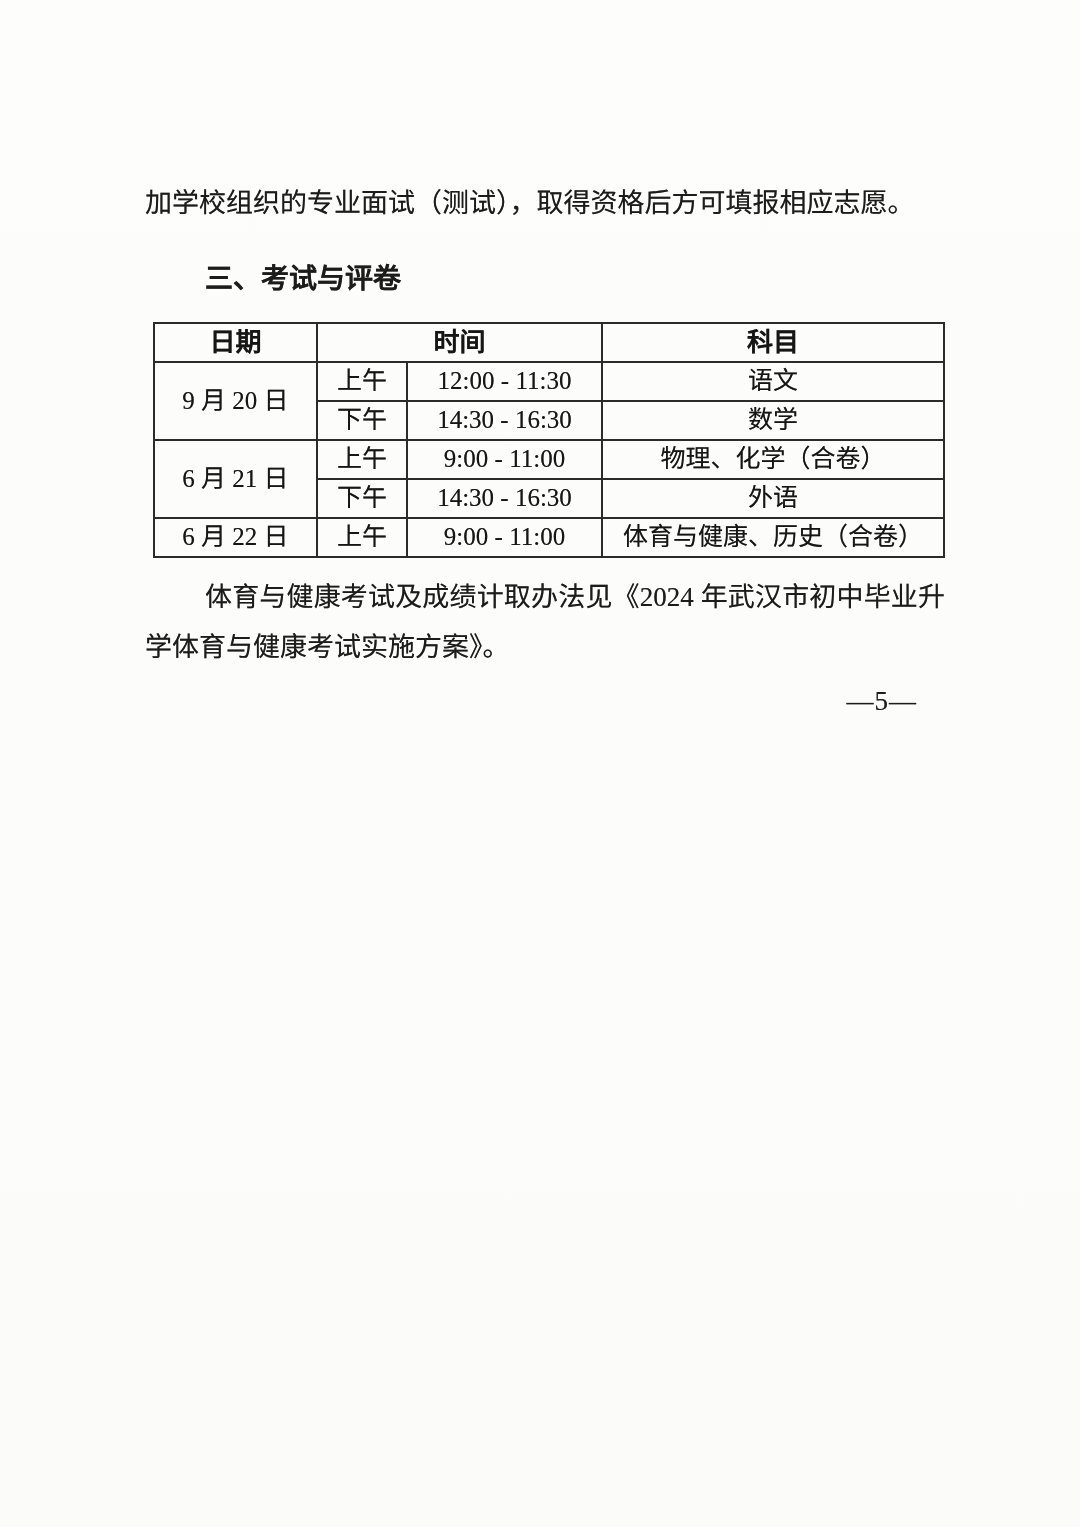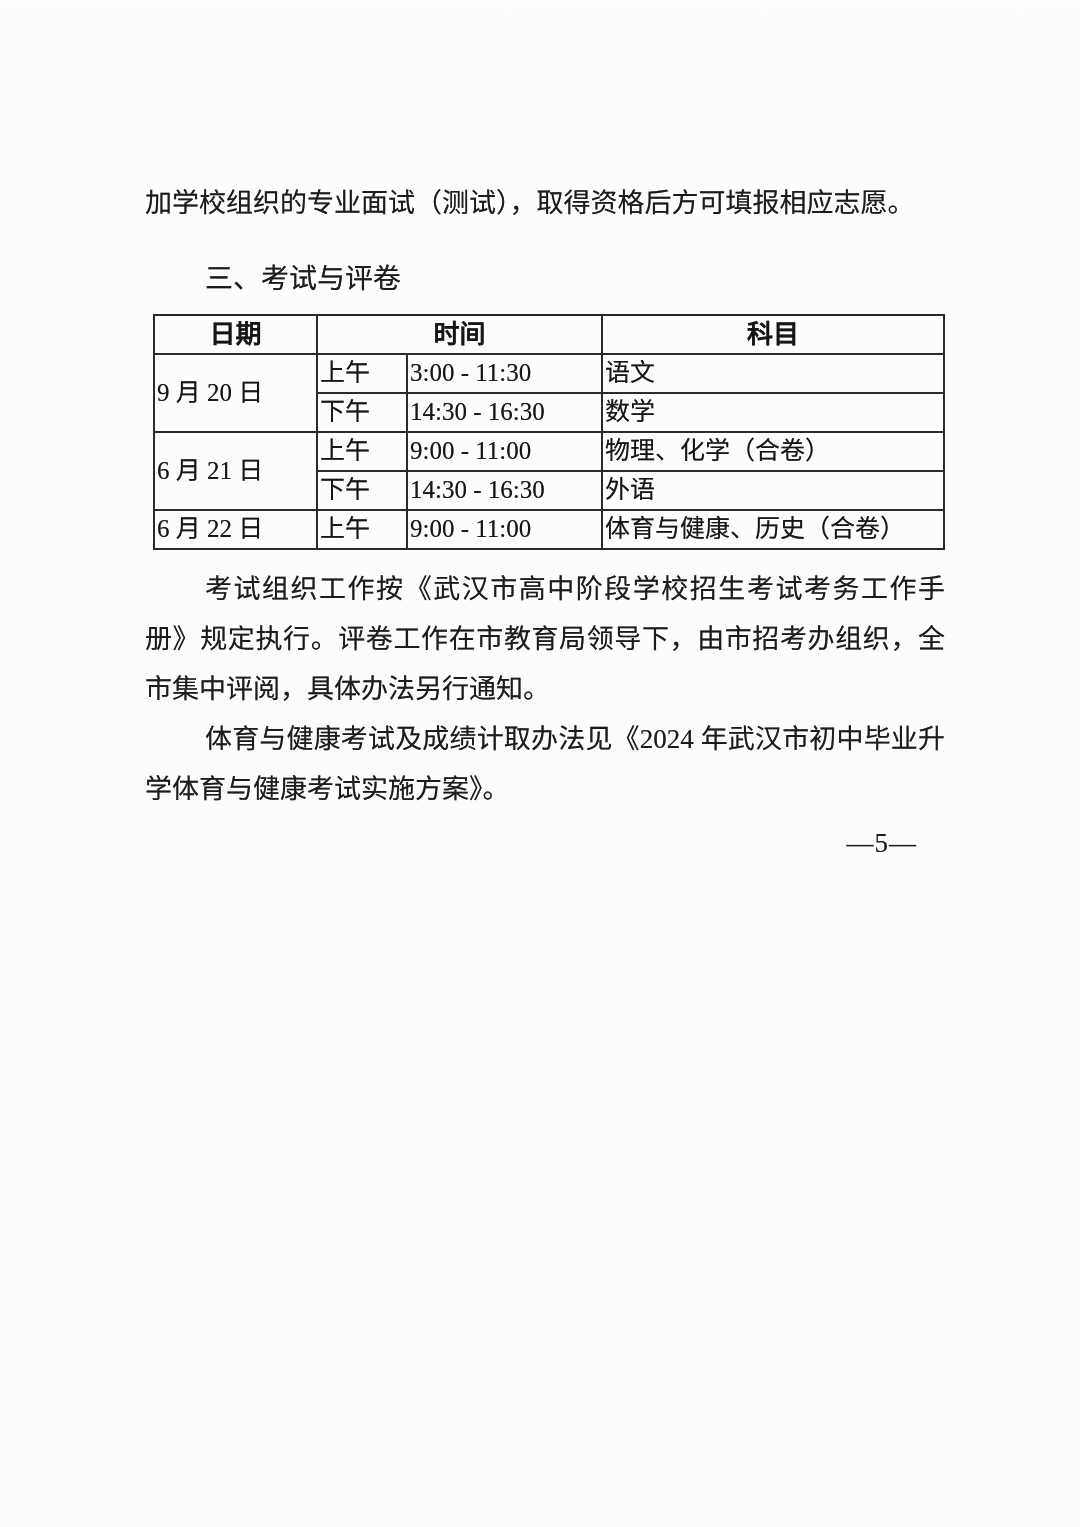--- a/index.html
+++ b/index.html
@@ -29,30 +29,31 @@
     text-indent: 60px;
     text-shadow: 0 0 0.5px rgba(20,20,20,0.55);
     word-break: break-all;
   }
   .para.continuation {
     text-indent: 0;
   }
   .heading {
     margin: 26px 0 0 0;
     font-size: 28px;
-    font-weight: 400;
+    font-weight: 700;
     line-height: 50px;
     text-indent: 60px;
     text-shadow: 0 0 0.5px rgba(20,20,20,0.7);
   }
   table.exam {
     border-collapse: collapse;
     table-layout: fixed;
     width: 790px;
-    margin: 10px 0 14px 8px;
+    margin: 18px 0 14px 8px;
+    text-align: center;
     font-size: 25px;
     color: #161616;
   }
   table.exam th,
   table.exam td {
     border: 2px solid #2b2b2b;
     height: 37px;
     padding: 0 2px;
     line-height: 1.15;
     text-shadow: 0 0 0.5px rgba(20,20,20,0.55);
@@ -94,21 +95,21 @@
       <tr>
         <th>日期</th>
         <th colspan="2">时间</th>
         <th>科目</th>
       </tr>
     </thead>
     <tbody>
       <tr>
         <td rowspan="2">9 月 20 日</td>
         <td>上午</td>
-        <td>3:00 - 11:30</td>
+        <td>12:00 - 11:30</td>
         <td>语文</td>
       </tr>
       <tr>
         <td>下午</td>
         <td>14:30 - 16:30</td>
         <td>数学</td>
       </tr>
       <tr>
         <td rowspan="2">6 月 21 日</td>
         <td>上午</td>
@@ -122,21 +123,20 @@
       </tr>
       <tr>
         <td>6 月 22 日</td>
         <td>上午</td>
         <td>9:00 - 11:00</td>
         <td>体育与健康、历史（合卷）</td>
       </tr>
     </tbody>
   </table>
 
-  <p class="para">考试组织工作按《武汉市高中阶段学校招生考试考务工作手册》规定执行。评卷工作在市教育局领导下，由市招考办组织，全市集中评阅，具体办法另行通知。</p>
 
 
   <p class="para">体育与健康考试及成绩计取办法见《2024 年武汉市初中毕业升学体育与健康考试实施方案》。</p>
 
 
   <div class="page-number">—5—</div>
 
 </div>
 
 </body></html>

